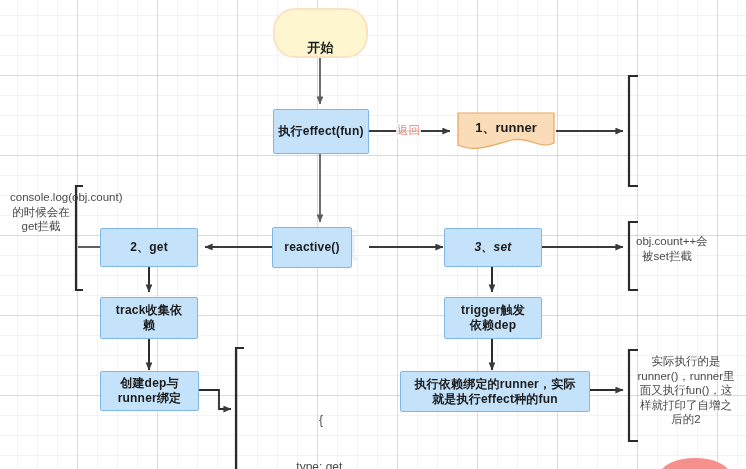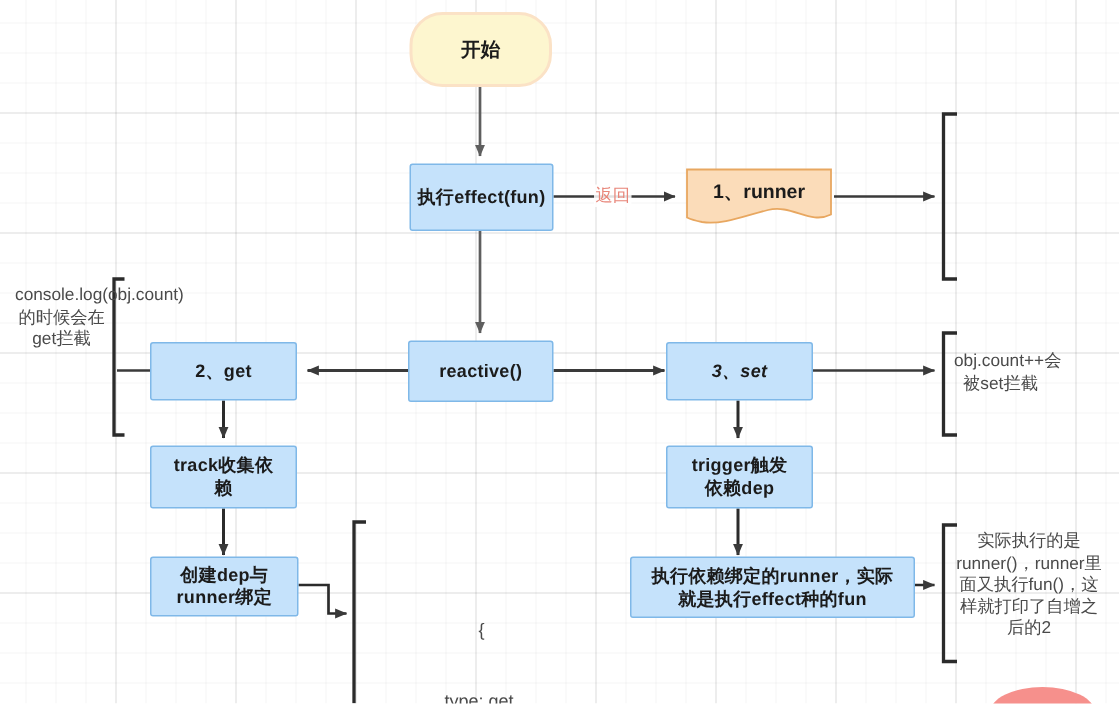--- a/index.html
+++ b/index.html
@@ -212,36 +212,36 @@
     </g>
 
     <g>
       <path d="M458,113 L554,113 L554,143
                C540,150 528,136 512,140
                C496,144 482,150 468,148
                C463,147 460,146 458,145 Z" fill="#fbdcb9" stroke="#e8a760" stroke-width="1.2"></path>
     </g>
   </svg>
 
-  <div class="node node-start" style="left:273px; top:8px; width:95px; height:50px;">
+  <div class="node node-start" style="left:273px; top:8px; width:95px; height:50px;align-items:flex-end;">
     <span>开始</span>
   </div>
 
   <div class="node node-blue" style="left:273px; top:109px; width:96px; height:45px; flex-direction:row;">
     <span>执行</span>
     <span>effect(fun)</span>
   </div>
 
   <div class="doc-node" style="left:458px; top:113px; width:96px; height:36px;">
     <span class="doc-label">1、runner</span>
   </div>
 
   <div class="edge-label" style="left:396px; top:123px;">返回</div>
 
-  <div class="node node-blue" style="left:272px; top:227px; width:97px; height:41px;">
+  <div class="node node-blue" style="left:272px; top:227px; width:80px; height:41px;">
     <span>reactive()</span>
   </div>
 
   <div class="node node-blue" style="left:100px; top:228px; width:98px; height:39px;">
     <span>2、get</span>
   </div>
 
   <div class="node node-blue" style="left:444px; top:228px; width:98px; height:39px;font-style:italic;">
     <span>3、set</span>
   </div>
@@ -254,21 +254,21 @@
   <div class="node node-blue" style="left:444px; top:297px; width:98px; height:42px; flex-direction:column;">
     <span>trigger触发</span>
     <span>依赖dep</span>
   </div>
 
   <div class="node node-blue" style="left:100px; top:371px; width:99px; height:40px; flex-direction:column;">
     <span>创建dep与</span>
     <span>runner绑定</span>
   </div>
 
-  <div class="node node-blue" style="left:420px; top:371px; width:190px; height:41px; flex-direction:column;">
+  <div class="node node-blue" style="left:400px; top:371px; width:190px; height:41px; flex-direction:column;">
     <span>执行依赖绑定的runner，实际</span>
     <span>就是执行effect种的fun</span>
   </div>
 
 
   <div class="annot" style="left:636px; top:234px; width:62px;">
     <span class="annot-text">obj.count++会被set拦截</span>
   </div>
 
   <div class="annot" style="left:10px; top:190px; width:62px;">

